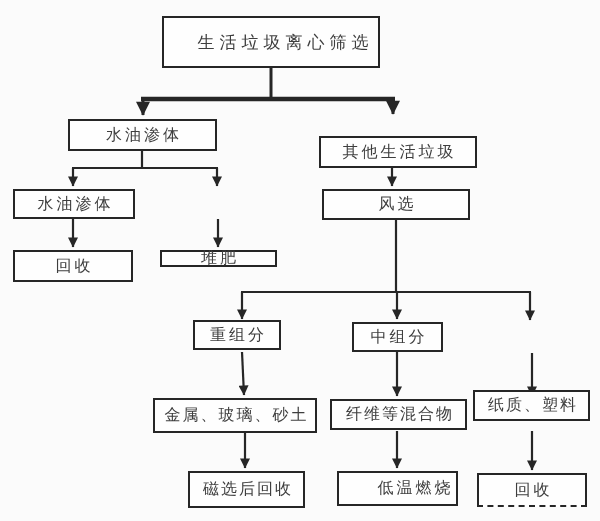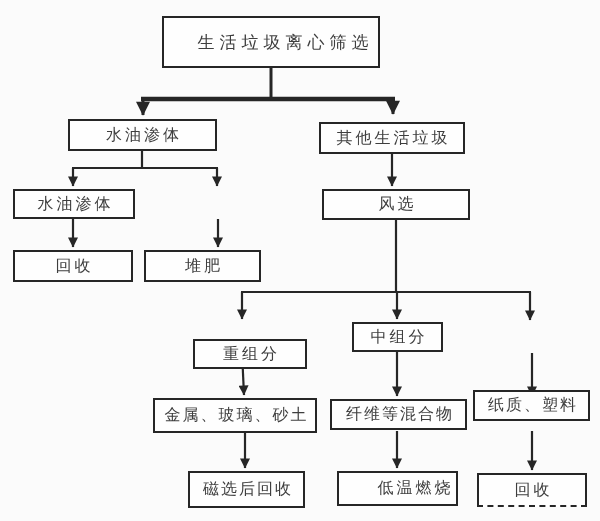--- a/index.html
+++ b/index.html
@@ -91,29 +91,29 @@
     <line class="ln" x1="532" y1="353" x2="532" y2="396" stroke-width="2.2" marker-end="url(#ah)"></line>
 
     <line class="ln" x1="245" y1="433" x2="245" y2="468" stroke-width="2.2" marker-end="url(#ah)"></line>
     <line class="ln" x1="397" y1="431" x2="397" y2="468" stroke-width="2.2" marker-end="url(#ah)"></line>
     <line class="ln" x1="532" y1="431" x2="532" y2="470" stroke-width="2.2" marker-end="url(#ah)"></line>
   </svg>
 
   <div class="node root" style="left:162px; top:16px; width:218px; height:52px;padding-left:24px;">生活垃圾离心筛选</div>
 
   <div class="node" style="left:68px; top:119px; width:149px; height:32px;">水油渗体</div>
-  <div class="node" style="left:319px; top:122px; width:146px; height:32px;">其他生活垃圾</div>
+  <div class="node" style="left:319px; top:136px; width:158px; height:32px;">其他生活垃圾</div>
 
   <div class="node" style="left:13px; top:189px; width:122px; height:30px;">水油渗体</div>
   <div class="node" style="left:322px; top:189px; width:148px; height:31px;">风选</div>
 
   <div class="node" style="left:13px; top:250px; width:120px; height:32px;">回收</div>
-  <div class="node" style="left:144px; top:250px; width:117px; height:32px;">堆肥</div>
+  <div class="node" style="left:160px; top:250px; width:117px; height:17px;">堆肥</div>
 
-  <div class="node" style="left:193px; top:339px; width:114px; height:30px;">重组分</div>
+  <div class="node" style="left:193px; top:320px; width:88px; height:30px;">重组分</div>
   <div class="node" style="left:352px; top:322px; width:91px; height:30px;">中组分</div>
 
   <div class="node" style="left:153px; top:398px; width:164px; height:35px; letter-spacing:2px;">金属、玻璃、砂土</div>
   <div class="node" style="left:330px; top:399px; width:137px; height:31px; letter-spacing:2px;">纤维等混合物</div>
   <div class="node" style="left:473px; top:390px; width:117px; height:31px; letter-spacing:2px;">纸质、塑料</div>
 
   <div class="node" style="left:188px; top:471px; width:117px; height:37px; letter-spacing:2px;">磁选后回收</div>
   <div class="node" style="left:337px; top:471px; width:121px; height:35px;padding-left:33px;">低温燃烧</div>
   <div class="node worn" style="left:477px; top:473px; width:110px; height:34px;">回收</div>
 

